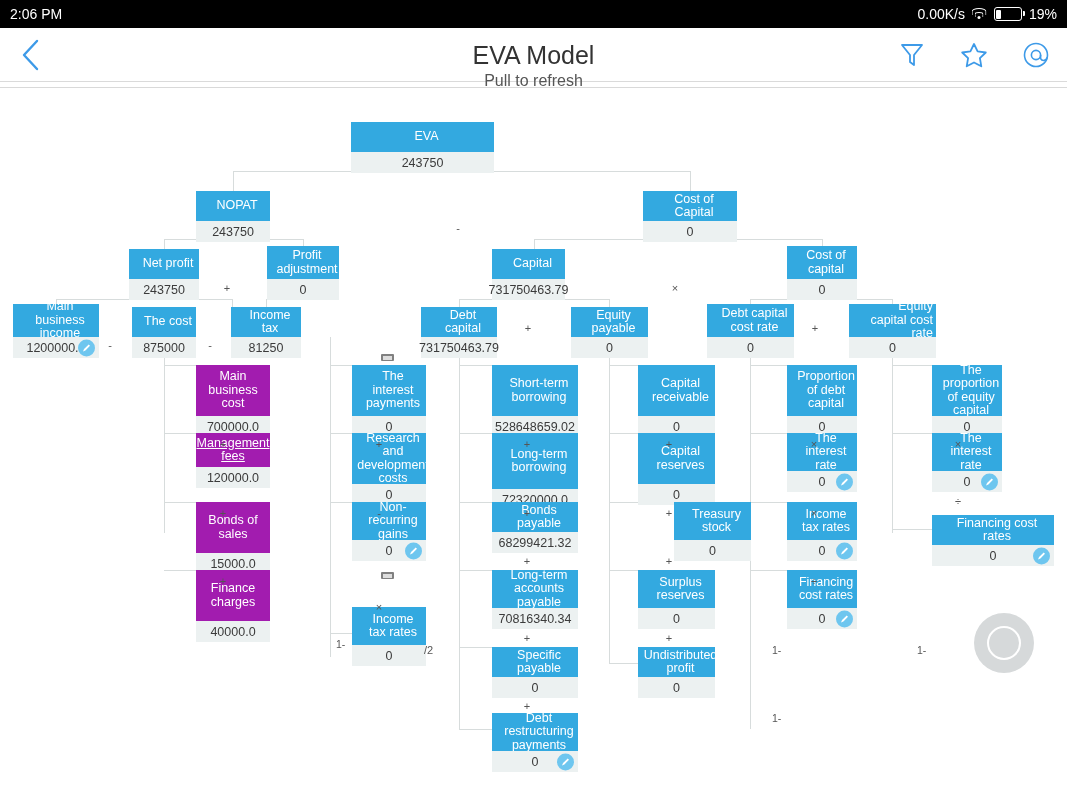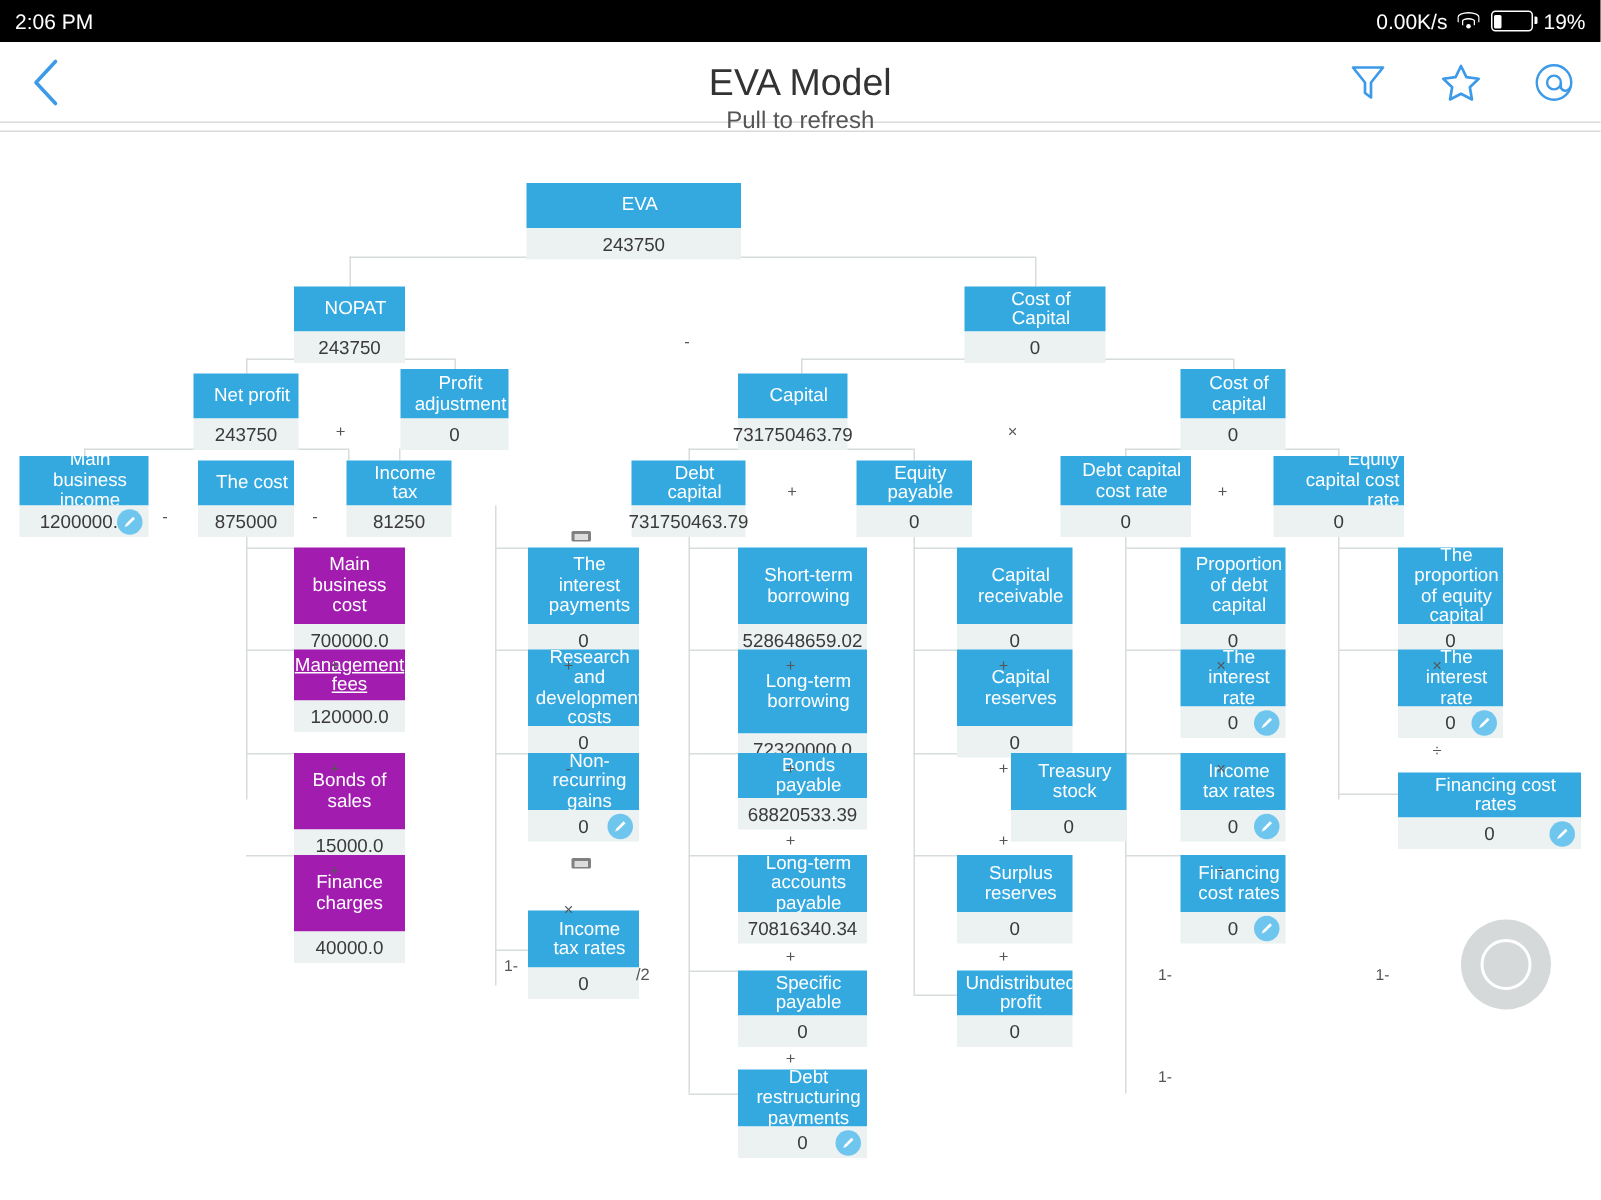--- a/index.html
+++ b/index.html
@@ -362,21 +362,21 @@
     </div>
     <div class="node blue" style="left: 492px; top: 345px; width: 86px;">
       <div class="head" style="height: 56px;">Long-term borrowing</div>
       <div class="val">
         <span class="num">72320000.0</span>
       </div>
     </div>
     <div class="node blue" style="left: 492px; top: 414px; width: 86px;">
       <div class="head" style="height: 30px;">Bonds payable</div>
       <div class="val">
-        <span class="num">68820533.39</span>
+        <span class="num">68299421.32</span>
       </div>
     </div>
     <div class="node blue" style="left: 492px; top: 482px; width: 86px;">
       <div class="head" style="height: 38px;">Long-term accounts payable</div>
       <div class="val">
         <span class="num">70816340.34</span>
       </div>
     </div>
     <div class="node blue" style="left: 492px; top: 559px; width: 86px;">
       <div class="head" style="height: 30px;">Specific payable</div>

